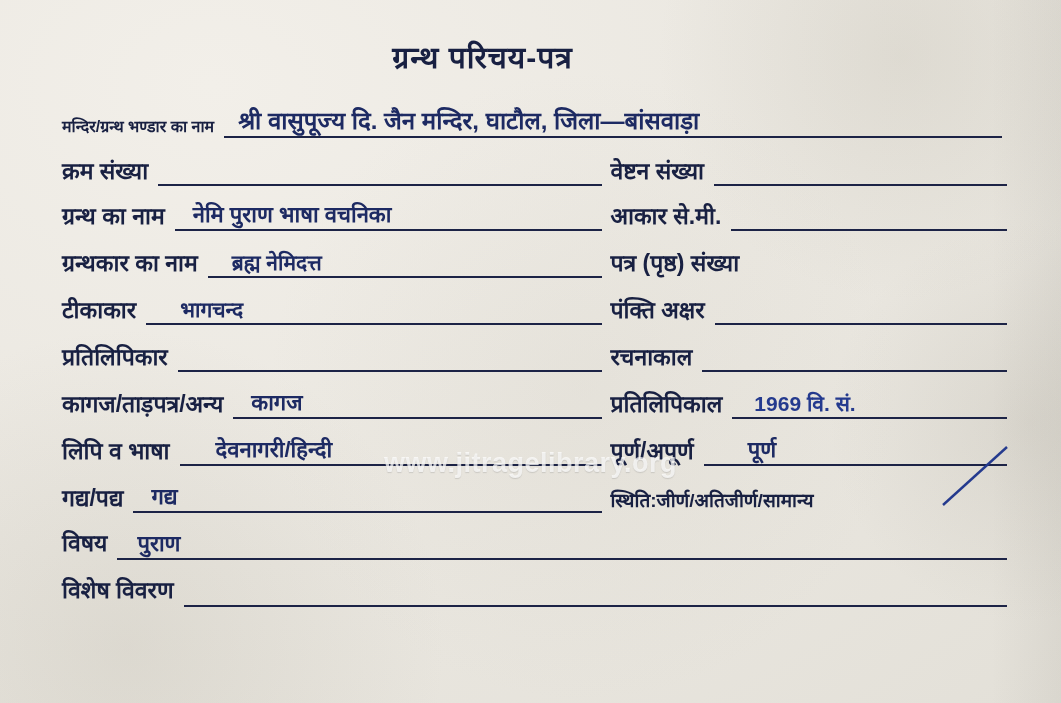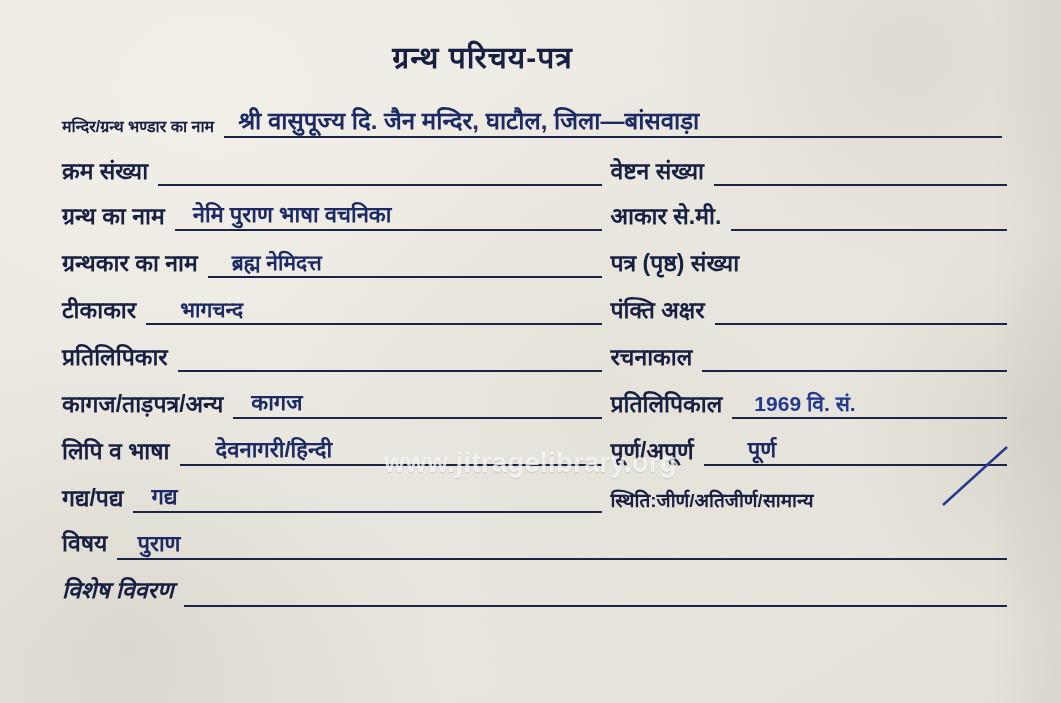--- a/index.html
+++ b/index.html
@@ -299,21 +299,21 @@
     </div>
   </div>
 
   <div class="full-row" style="top:532px;">
     <span class="label">विषय</span>
     <span class="rule">
       <span class="value" style="left:20px;">पुराण</span>
     </span>
   </div>
 
-  <div class="full-row" style="top:579px;font-style:italic;">
+  <div class="full-row" style="top:579px;">
     <span class="label">विशेष विवरण</span>
     <span class="rule">
       <span class="value"></span>
     </span>
   </div>
 
   <div class="watermark">www.jitragelibrary.org</div>
 
 </div>
 

